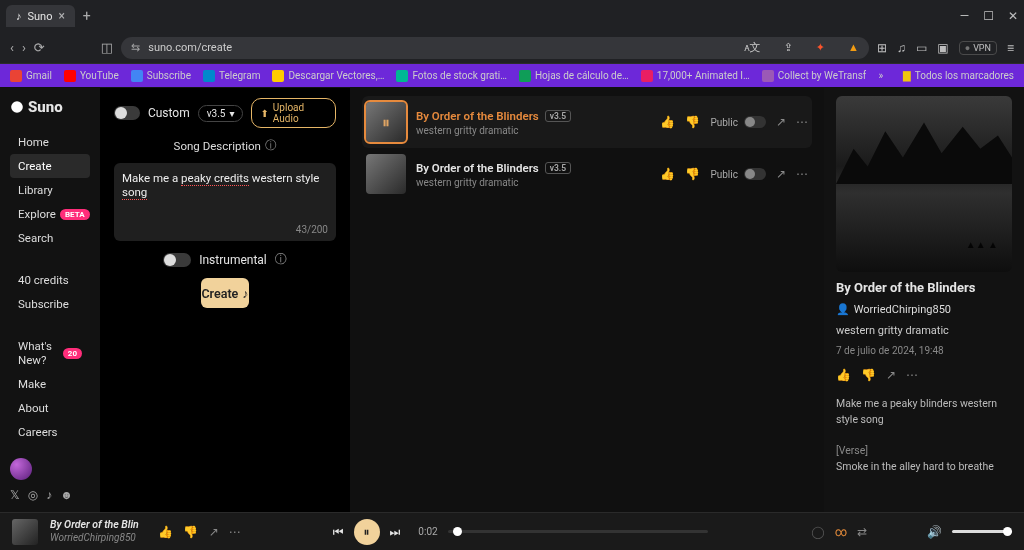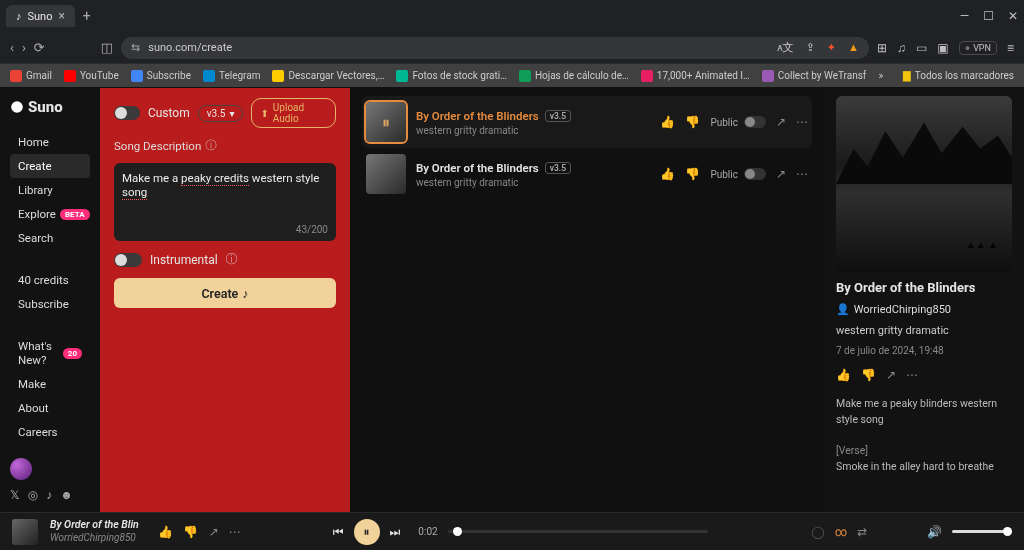--- a/index.html
+++ b/index.html
@@ -7,40 +7,40 @@
 
 
 .titlebar { height: 32px; background: #202124; display: flex; align-items: center; padding: 0 6px; }
 .tab { display: flex; align-items: center; gap: 6px; background: #35363a; padding: 4px 10px; border-radius: 6px 6px 0 0; font-size: 11px; }
 .tab .close { font-size: 12px; opacity: .7; }
 .newtab { margin-left: 8px; font-size: 14px; opacity: .7; }
 .winctrl { margin-left: auto; display: flex; gap: 14px; font-size: 12px; opacity: .8; }
 .toolbar { height: 32px; background: #202124; display: flex; align-items: center; gap: 8px; padding: 0 10px; border-bottom: 1px solid #2c2c2c; }
 .navbtn { opacity: .7; font-size: 13px; }
 .urlbar { flex: 1; background: #35363a; border-radius: 14px; height: 22px; display: flex; align-items: center; gap: 8px; padding: 0 10px; font-size: 11px; color: #ccc; }
-.urlicons { display: flex; gap: 12px; align-items: center; }
+.urlicons { display: flex; gap: 23px; align-items: center; }
 .exticons { display: flex; gap: 10px; align-items: center; opacity: .8; }
-.bookmarks { height: 24px; background: #404040; display: flex; align-items: center; gap: 12px; padding: 0 10px; font-size: 10px; color: #ccc; border-bottom: 1px solid #111; overflow: hidden;}
+.bookmarks { height: 24px; background: #6d28d9; display: flex; align-items: center; gap: 12px; padding: 0 10px; font-size: 10px; color: #ccc; border-bottom: 1px solid #111; overflow: hidden;}
 .bm { display: flex; align-items: center; gap: 4px; white-space: nowrap; }
 .bmico { width: 12px; height: 12px; border-radius: 2px; display: inline-block; }
 
 
 .app { display: flex; height: calc(550px - 32px - 32px - 24px - 38px); background: #121212; }
 .sidebar { width: 100px; background: #121212; padding: 10px 10px; display: flex; flex-direction: column; gap: 4px; }
 .logo { display: flex; align-items: center; gap: 4px; font-weight: 800; font-size: 15px; margin-bottom: 10px;}
 .navitem { padding: 5px 8px; border-radius: 4px; font-size: 11.5px; color: #ddd; cursor: pointer; display:flex; align-items:center; gap:4px;}
 .navitem.active { background: #2a2a2a; color: #fff; }
 .badge { background: #ff2d7a; color: #fff; font-size: 8px; padding: 1px 5px; border-radius: 8px; font-weight:700;}
 .sidebar .group2 { margin-top: 14px; }
 .sidebar .group3 { margin-top: 14px; }
 .sidefoot { margin-top: auto; display: flex; flex-direction:column; gap:8px;}
 .avatar { width: 22px; height: 22px; border-radius: 50%; background: radial-gradient(circle at 30% 30%, #c267d9, #5a1e7a); }
 .socials { display:flex; gap:8px; opacity:.7; font-size:12px;}
 
-.createcol { width: 250px; background: #b91c1c; padding: 10px 14px; display:flex; flex-direction:column; gap:10px;}
+.createcol { width: 250px; background: #000000; padding: 10px 14px; display:flex; flex-direction:column; gap:10px;align-items:center;}
 .row { display:flex; align-items:center; gap:8px;}
 .toggle { width: 28px; height: 14px; background: #3a3a3a; border-radius: 8px; position:relative;}
 .toggle::after { content:""; position:absolute; width:12px; height:12px; background:#ddd; border-radius:50%; top:1px; left:1px;}
 .verselect { border:1px solid #444; border-radius: 10px; padding: 2px 8px; font-size: 10px; display:flex; align-items:center; gap:4px;}
 .uploadbtn { margin-left:auto; border:1px solid #e6b667; color: #e6b667; border-radius: 10px; padding: 3px 8px; font-size: 10px; display:flex; align-items:center; gap:4px;}
 .label { font-size: 11.5px; color:#ddd; display:flex; align-items:center; gap:4px;}
 .textarea { background: #1f1f1f; border-radius: 6px; padding: 8px; min-height: 78px; font-size: 11.5px; color:#eee; position:relative;}
 .redunder { border-bottom: 1px dotted #ff5555; }
 .counter { position:absolute; bottom:6px; right:8px; font-size:10px; color:#888;}
 .createbtn { background: #f1d29b; color:#222; border-radius: 6px; height: 30px; display:flex; align-items:center; justify-content:center; font-weight:600; gap:4px; font-size:12.5px;}

